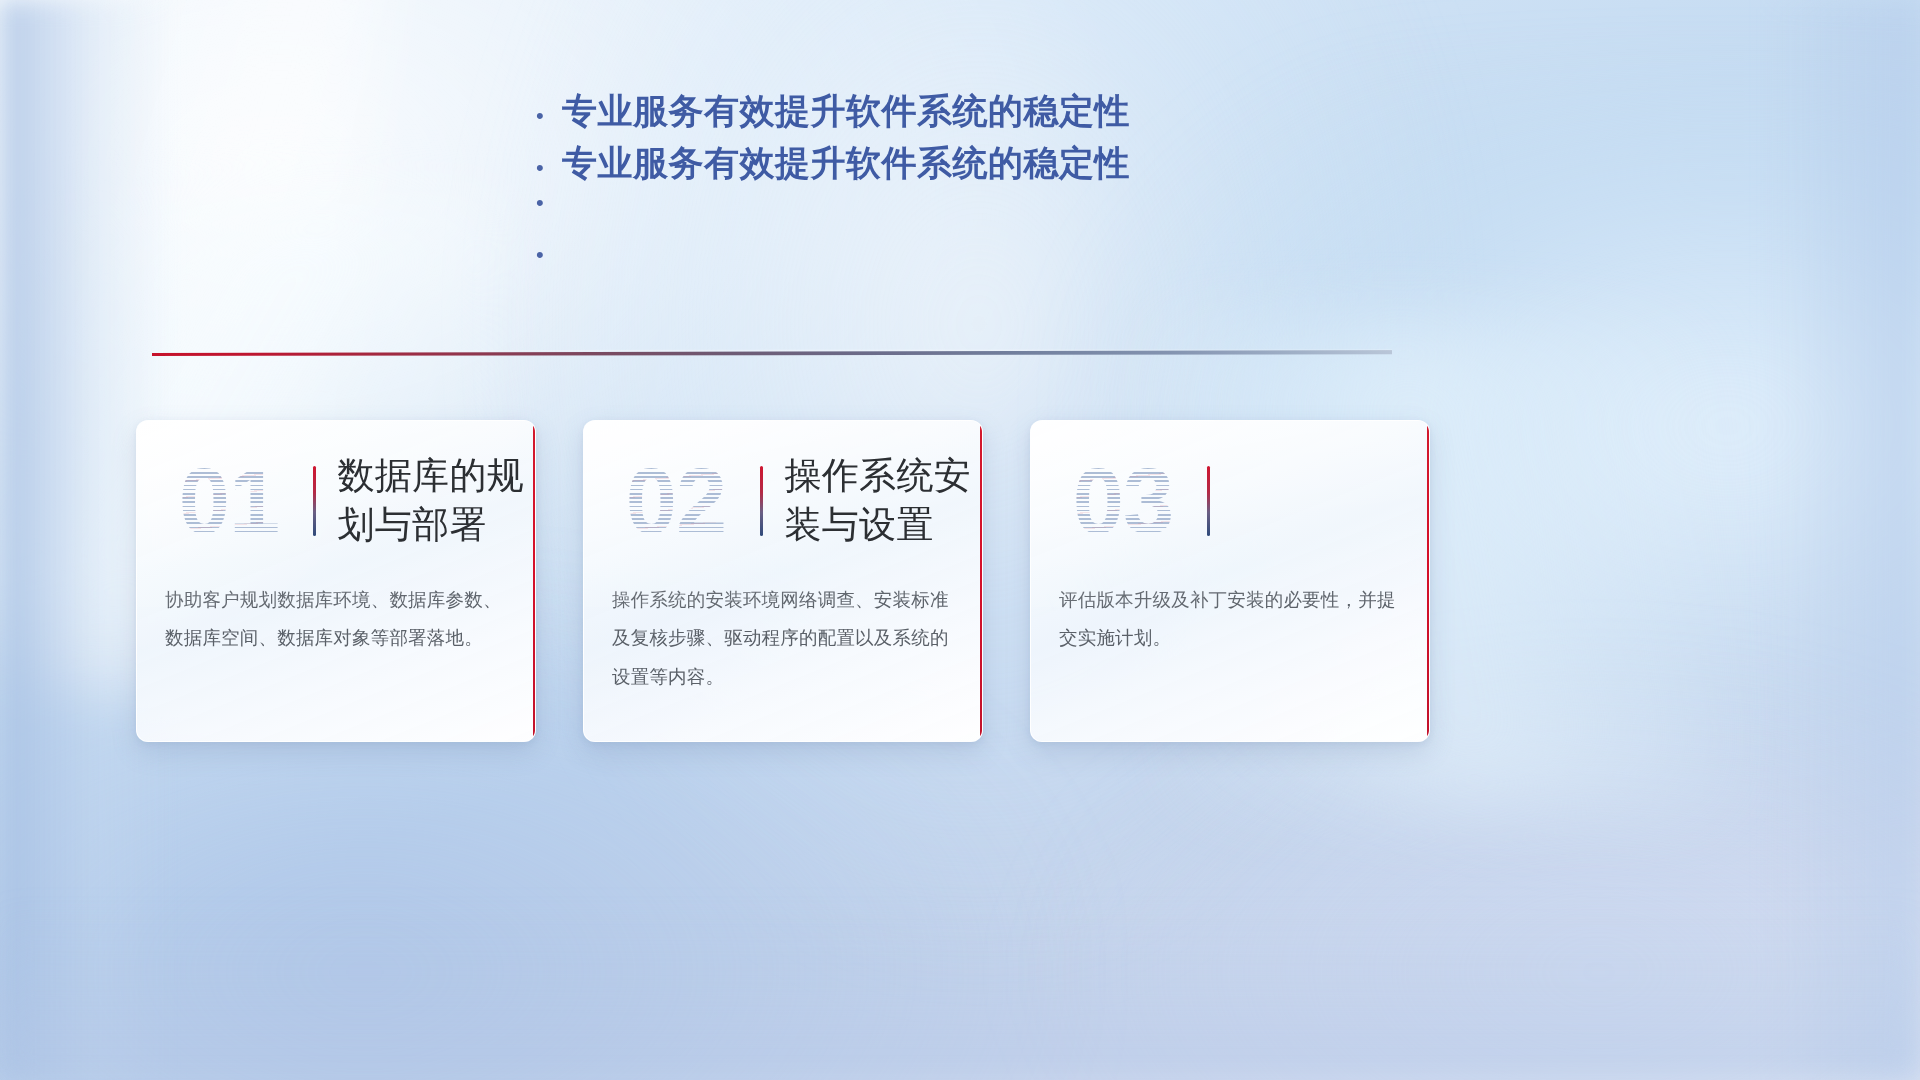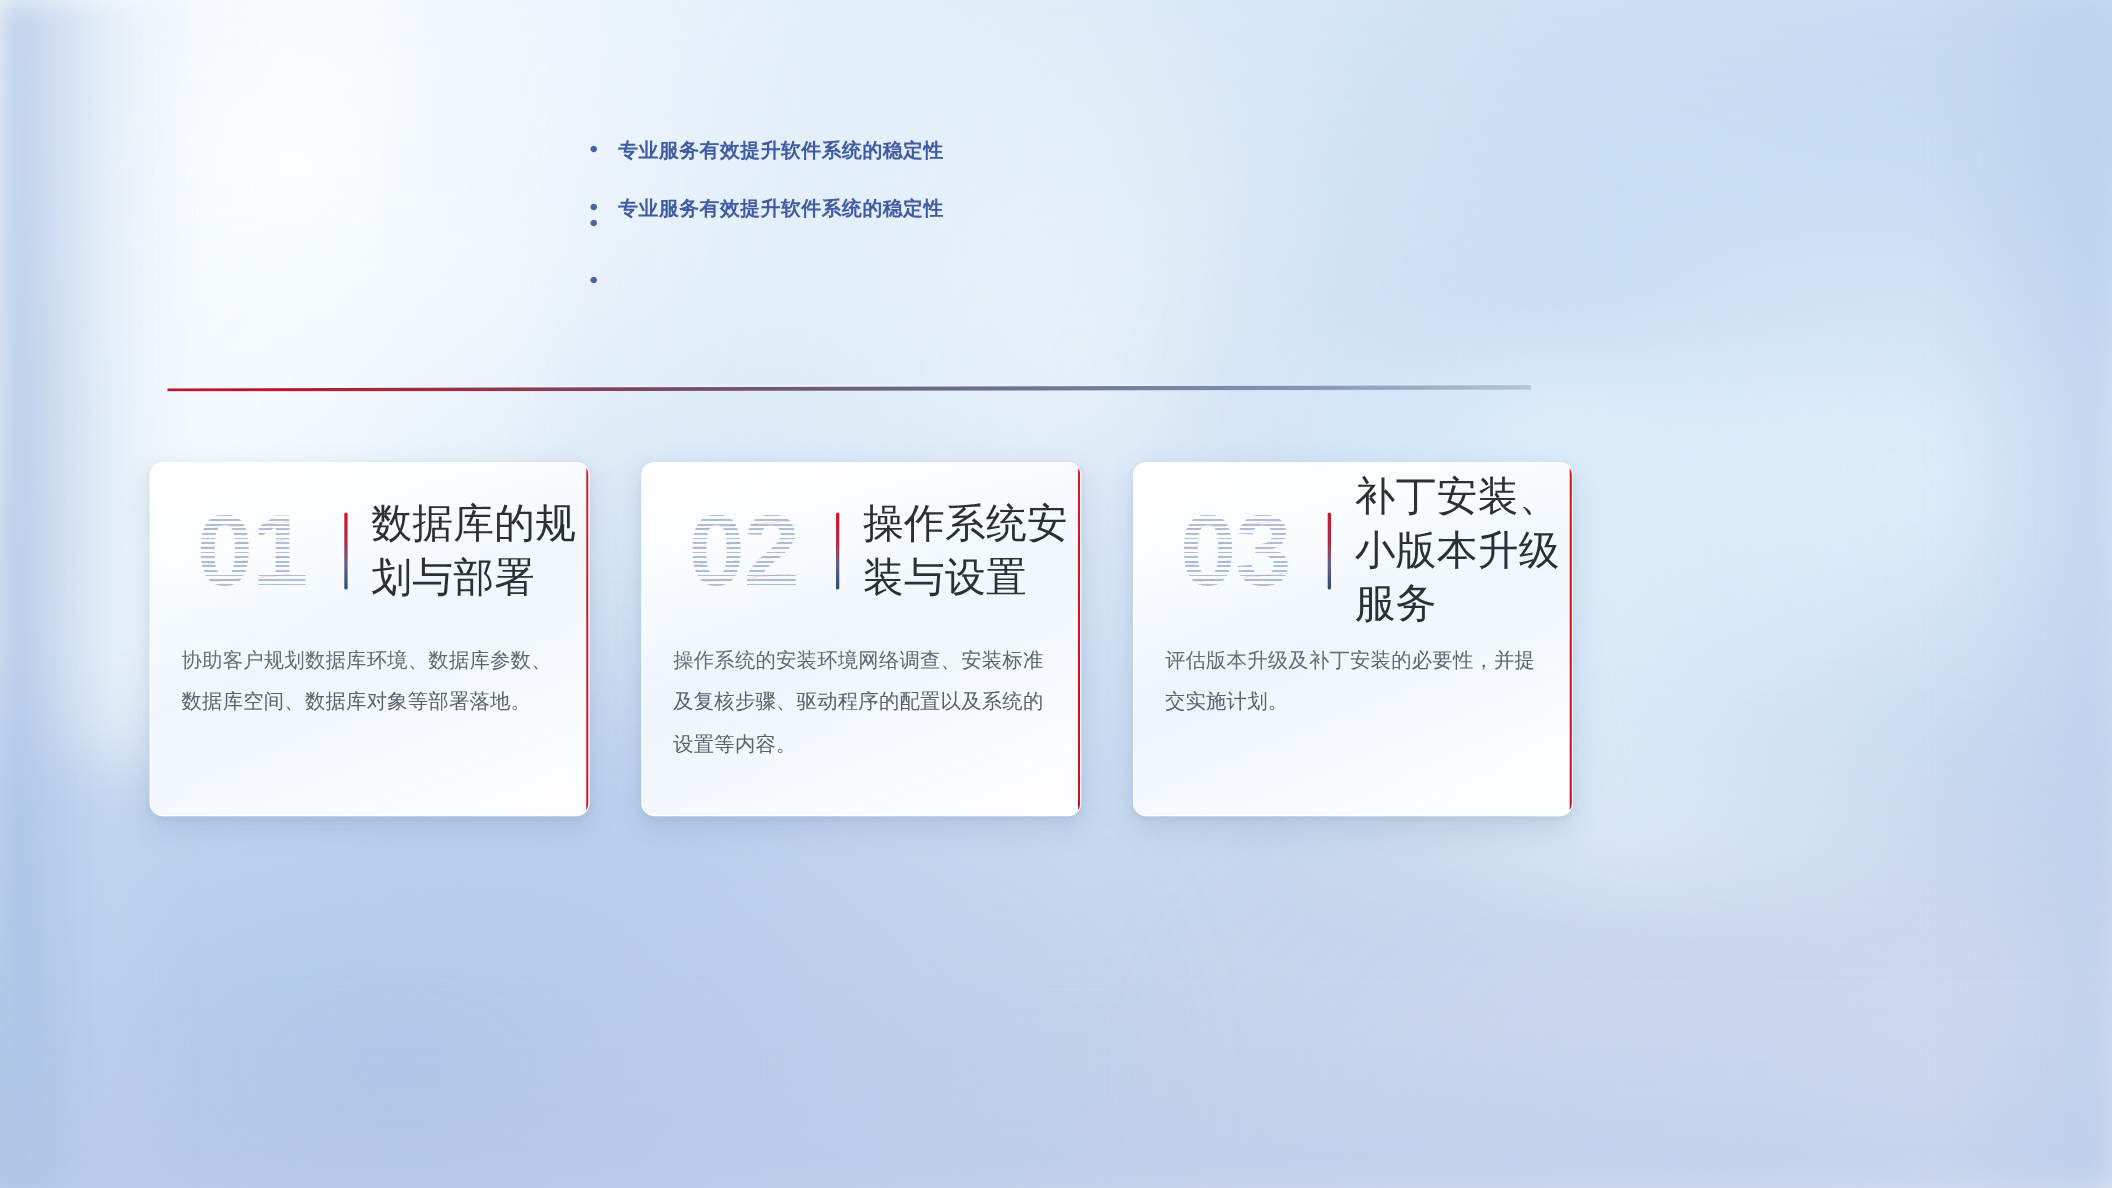--- a/index.html
+++ b/index.html
@@ -80,26 +80,25 @@
   .bullet-row {
     display:flex; align-items:baseline;
     height:52px;
   }
   .bullet-dot {
     width:26px; flex:0 0 26px;
     color:#4a63a6; font-size:22px; line-height:1;
     text-align:left;
   }
   .bullet-text {
-    font-size:18px;
+    font-size:35px;
     color:#3f5ba4;
     font-weight:700;
     letter-spacing:.5px;
     white-space:nowrap;
-    margin-top:37px;
   }
 
   
   #divider {
     position:absolute; left:152px; top:346px; width:1240px; height:16px;
   }
   .div-line {
     position:absolute; left:0; top:4px; width:100%; height:6px;
     background:linear-gradient(90deg,
       #c6122b 0%, #be1630 8%, #a4283f 18%, #8a3b52 28%,
@@ -276,18 +275,17 @@
       <div class="card-title">操作系统安装与设置</div>
     </div>
     <div class="card-body">操作系统的安装环境网络调查、安装标准及复核步骤、驱动程序的配置以及系统的设置等内容。</div>
   </div>
 
   <div class="card">
     <div class="card-sheen"></div>
     <div class="card-head">
       <div class="ghost-num">03<div class="ghost-num-tint">03</div></div>
       <div class="accent-bar"></div>
-      <div class="card-title">补丁安装、小版本升级服务</div>
     </div>
     <div class="card-body">评估版本升级及补丁安装的必要性，并提交实施计划。</div>
   </div>
 
 </div>
 
 </body></html>

